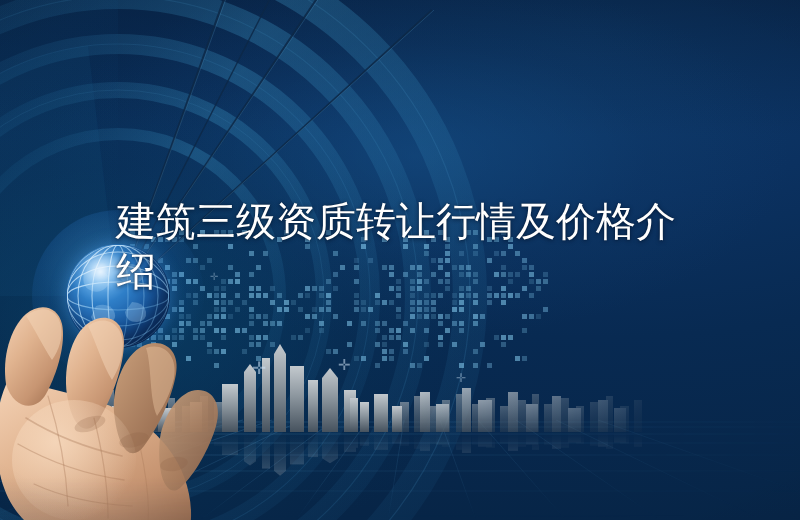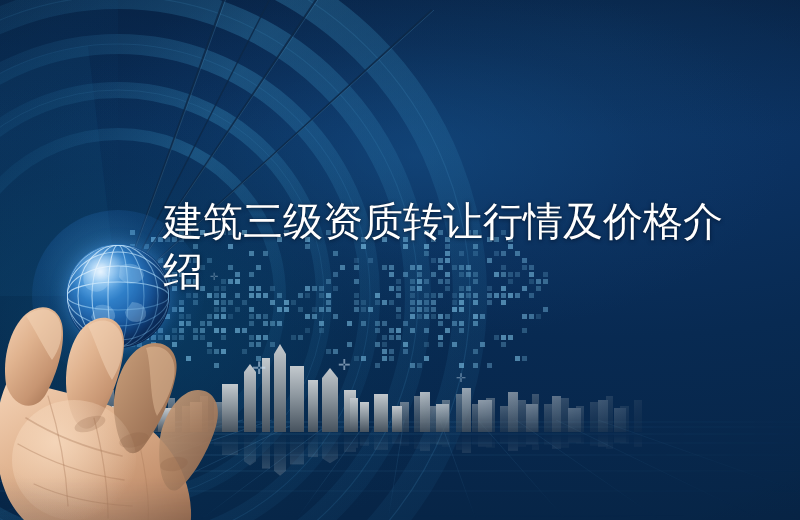--- a/index.html
+++ b/index.html
@@ -92,21 +92,20 @@
     width: 585px;
   }
   .title-line {
     color: #ffffff;
     font-size: 40px;
     line-height: 50px;
     letter-spacing: 0px;
     white-space: nowrap;
     text-shadow: 0 1px 4px rgba(2,18,42,.75), 0 0 1px rgba(0,0,0,.6);
     font-weight: 400;
-    margin-left: 47px;
   }
 </style>
 </head>
 <body>
 
 <div id="stage">
 
   <div class="layer" id="bg-base"></div>
   <div class="layer" id="bg-sheen"></div>
 

